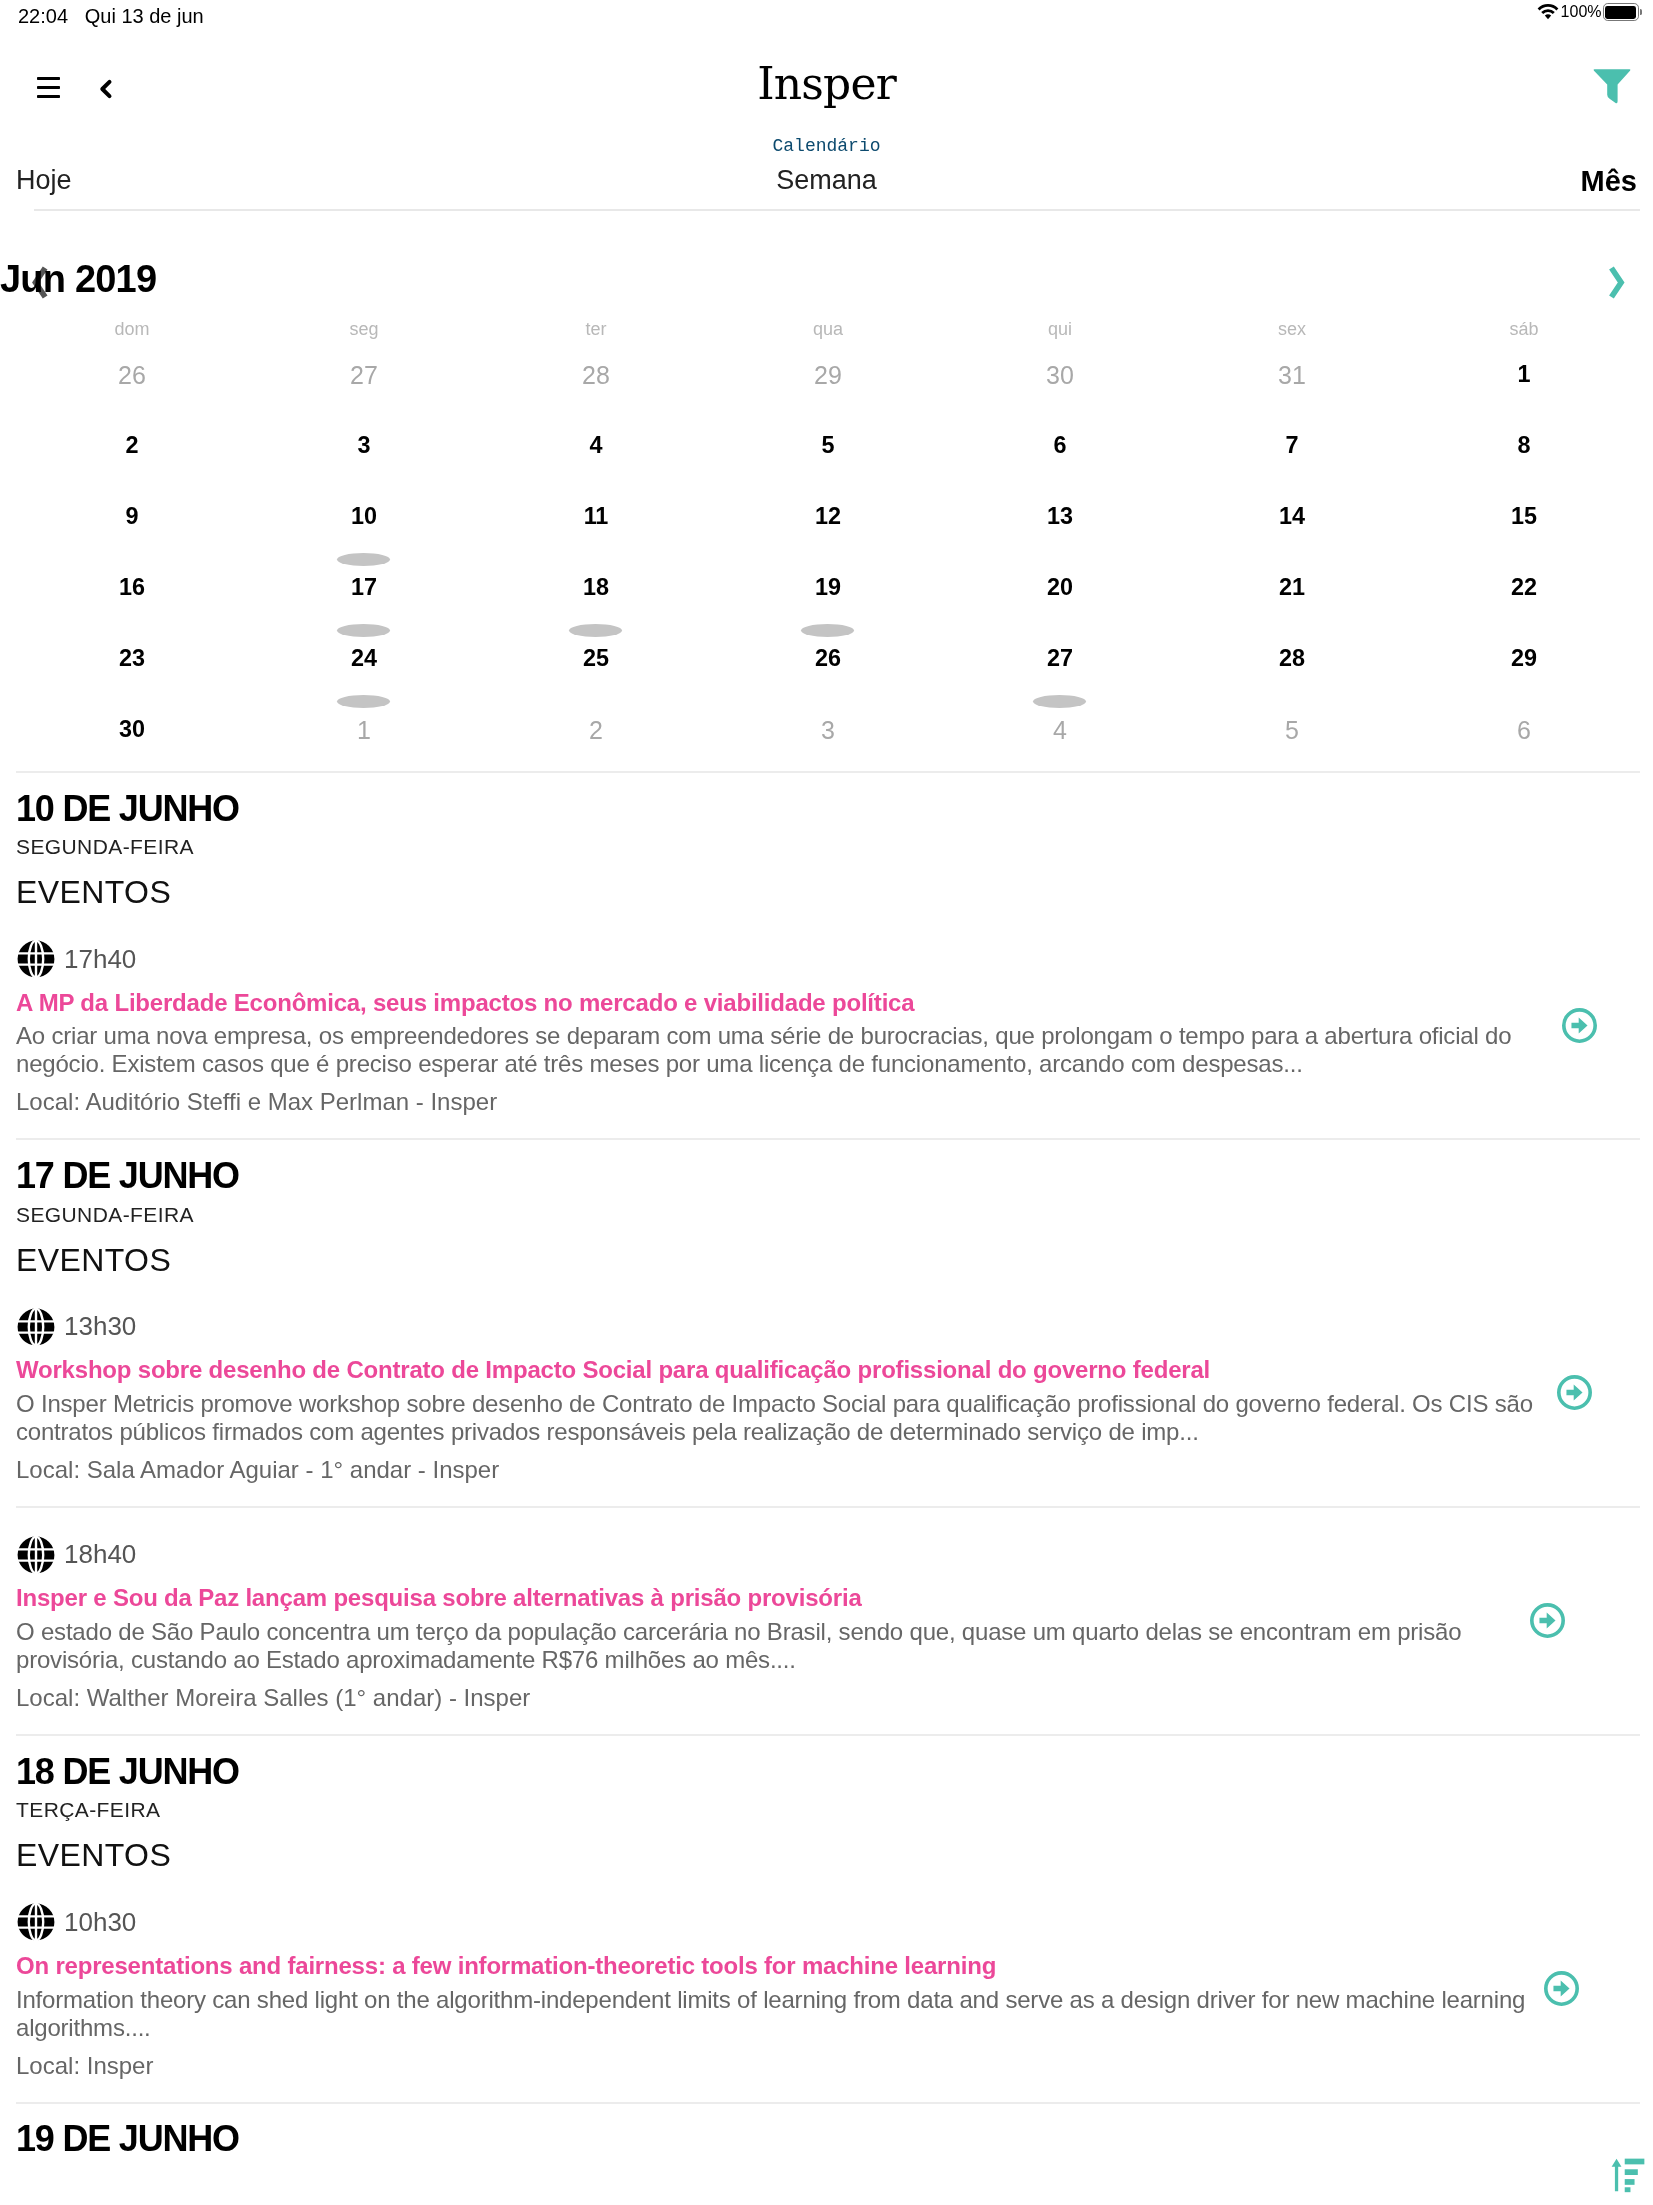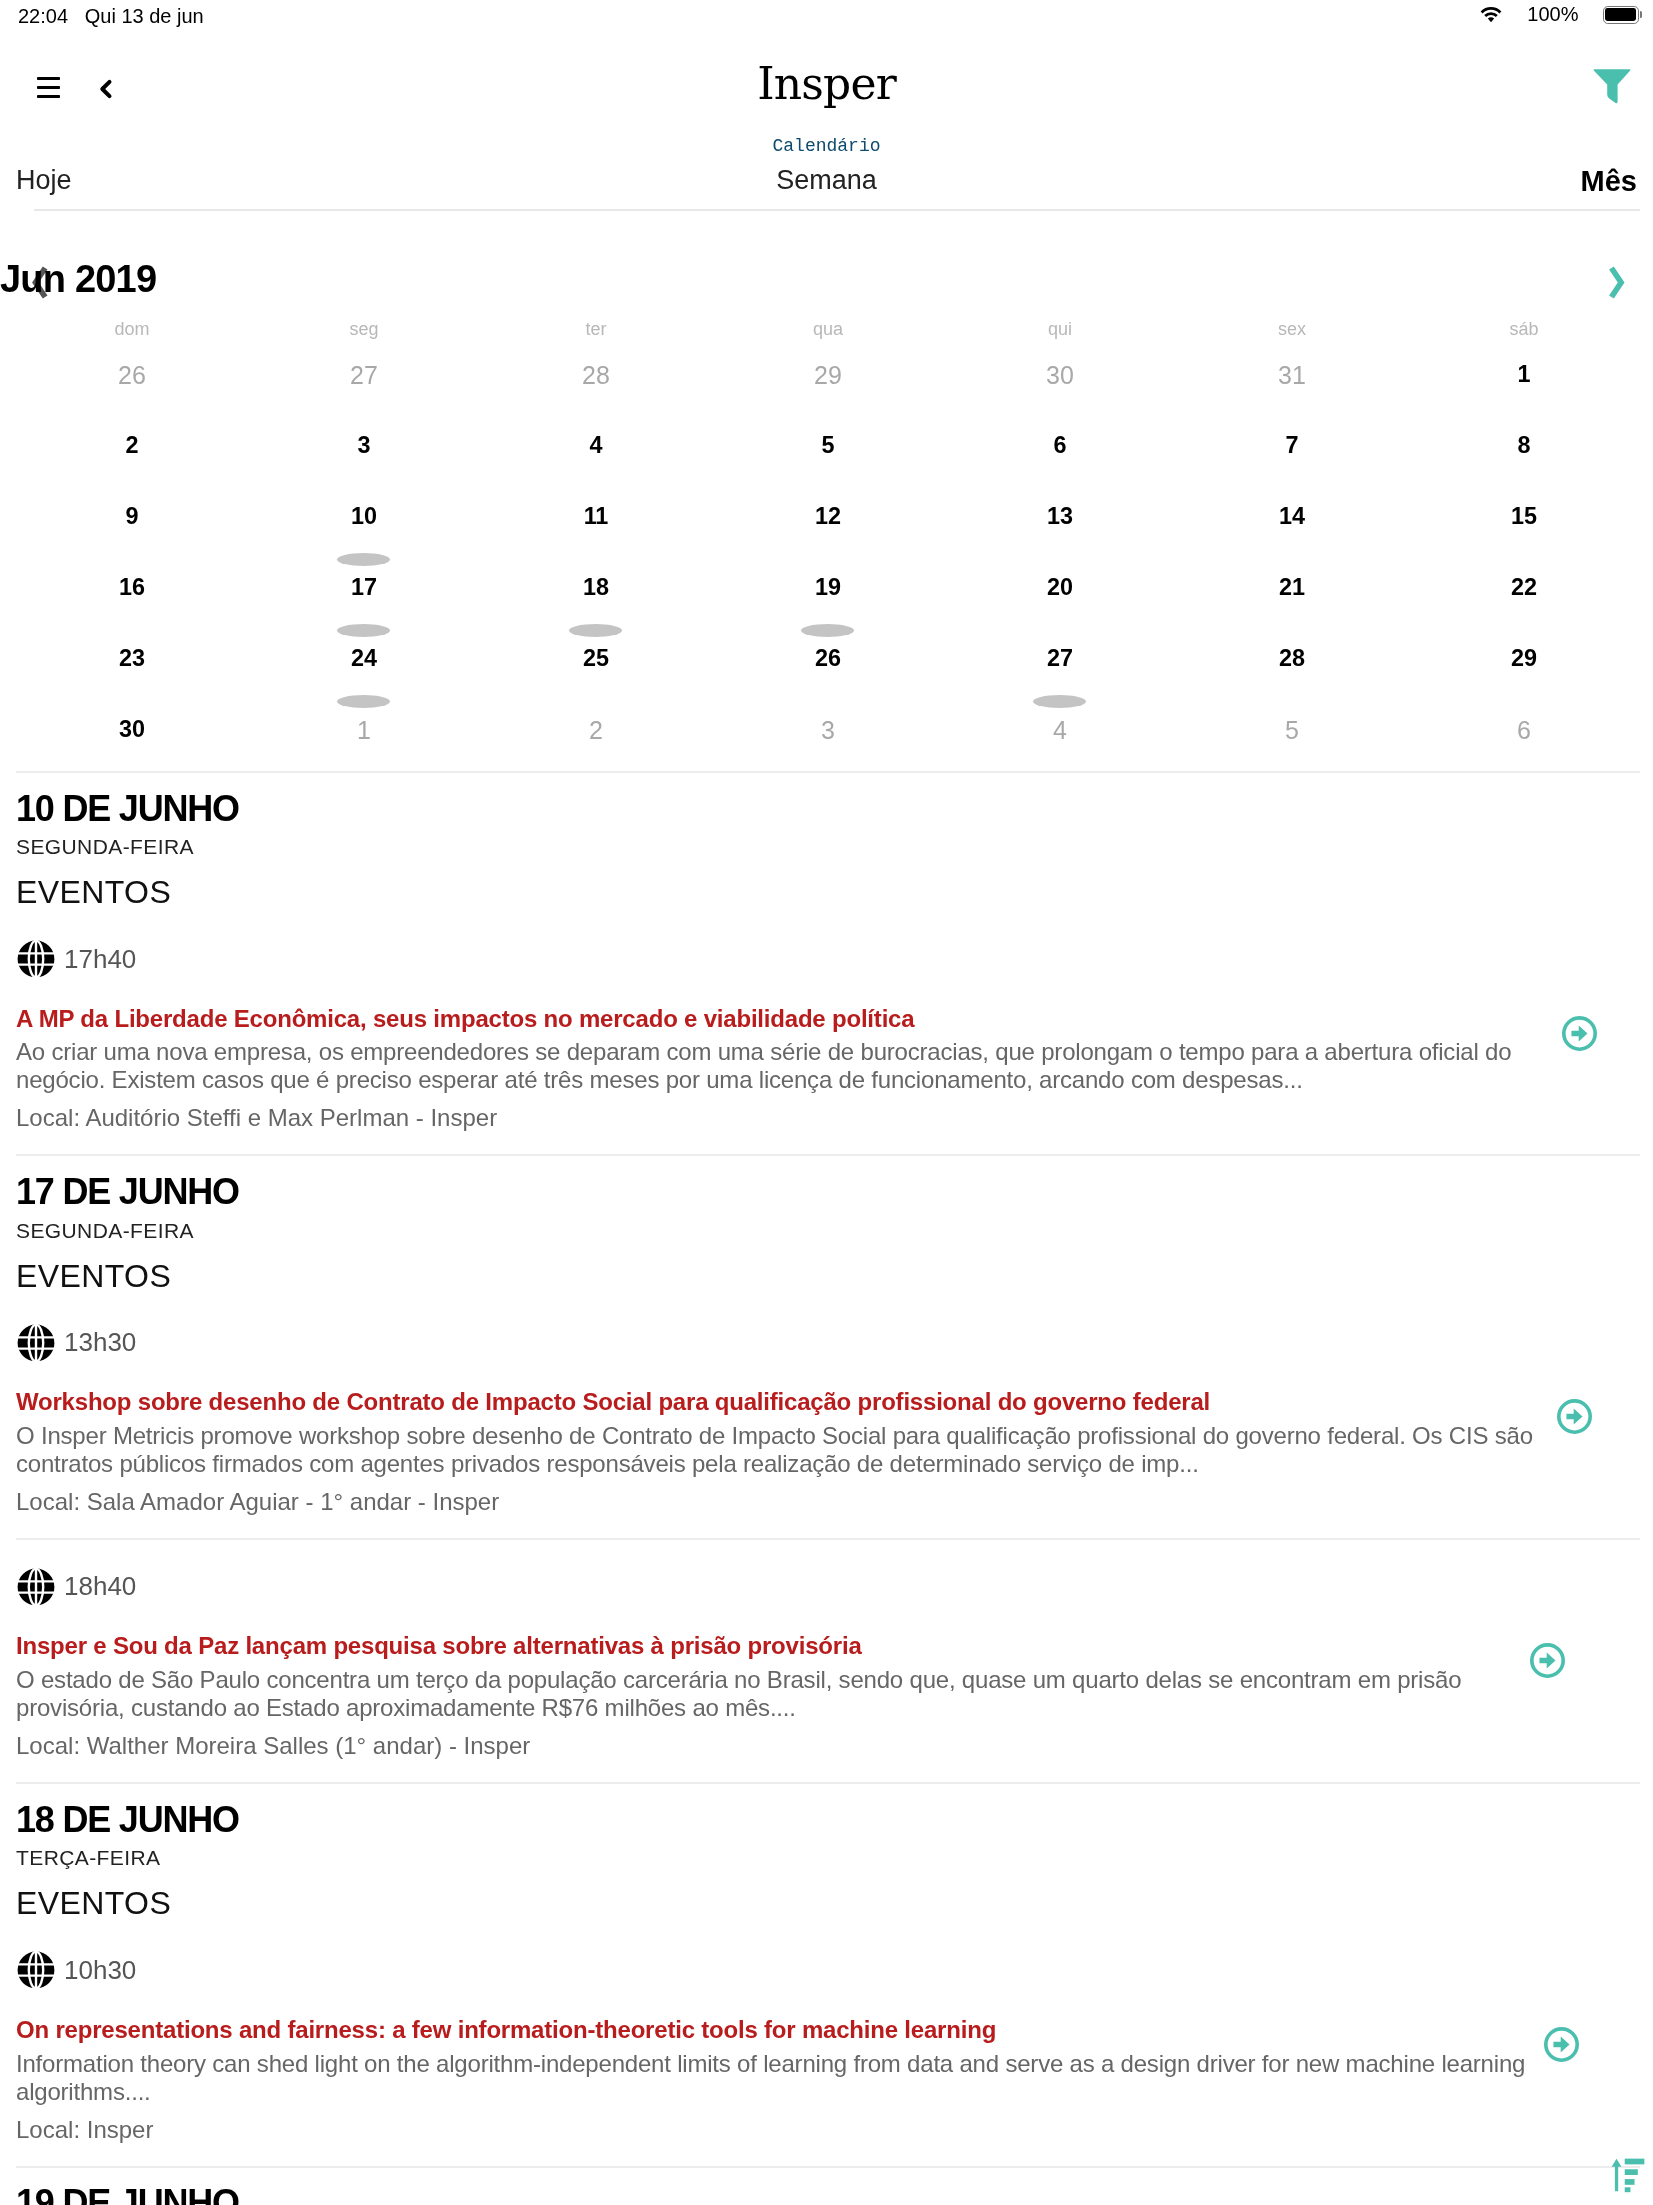--- a/index.html
+++ b/index.html
@@ -3,21 +3,21 @@
 <meta charset="utf-8">
 <style>
   * { box-sizing: border-box; margin: 0; padding: 0; }
   html, body { width: 1653px; height: 2205px; background: #ffffff; overflow: hidden; }
   body { position: relative; font-family: "Liberation Sans", "DejaVu Sans", sans-serif; color: #000; }
 
   .abs { position: absolute; }
 
   
   .status-time { left: 18px; top: 4.8px; font-size: 20px; color: #000; }
-  .status-right { right: 14.5px; top: 3.2px; display: flex; align-items: center; gap: 24px; font-size: 20px; }
+  .status-right { right: 14.5px; top: 3.2px; display: flex; align-items: center; gap: 1px; font-size: 16px; }
   .battery { width: 36px; height: 18px; border: 1.6px solid #777; border-radius: 4.8px; padding: 1.6px; position: relative; }
   .battery .fill { width: 100%; height: 100%; background: #000; border-radius: 2.4px; }
   .battery::after { content: ""; position: absolute; right: -4.8px; top: 4.8px; width: 2.4px; height: 6.5px; background: #777; border-radius: 0 1.6px 1.6px 0; }
 
   
   .hamburger { left: 37px; top: 77px; width: 22.6px; height: 21px; display: flex; flex-direction: column; justify-content: space-between; cursor: pointer; }
   .hamburger span { display: block; height: 3.2px; background: #000; border-radius: 0.8px; }
   .back-chevron { left: 95px; top: 77px; width: 22.6px; height: 24px; cursor: pointer; }
   .logo { left: 0; width: 1653px; top: 58px; text-align: center; font-family: "DejaVu Serif", "Liberation Serif", serif; font-size: 44px; letter-spacing: -0.8px; }
   .filter-icon { left: 1592px; top: 66px; width: 40px; height: 40px; cursor: pointer; }
@@ -46,21 +46,21 @@
   .events-list { left: 16px; top: 771px; width: 1624px; }
   .day-section { border-top: 2.4px solid #ececec; padding-top: 14.5px; }
   .day-title { font-size: 36px; font-weight: bold; letter-spacing: -1.2px; line-height: 42px; }
   .day-weekday { font-size: 21px; color: #222; margin-top: 4.8px; line-height: 26px; letter-spacing: 0.4px; }
   .events-label { font-size: 32px; color: #111; margin-top: 13px; line-height: 39px; letter-spacing: 0.4px; }
   .event { position: relative; padding-top: 27.4px; padding-bottom: 21px; padding-right: 105px; }
   .event + .event { border-top: 2.4px solid #ececec; margin-top: 0; }
   .event-time-row { display: flex; align-items: center; gap: 8px; height: 39px; }
   .globe-icon { width: 40px; height: 40px; }
   .event-time { font-size: 26px; font-weight: normal; color: #555; }
-  .event-title { font-size: 24px; font-weight: bold; color: #b91c1c; margin-top: 24px; line-height: 31px; letter-spacing: -0.2px; }
+  .event-title { font-size: 24px; font-weight: bold; color: #ec4899; margin-top: 8px; line-height: 31px; letter-spacing: -0.2px; }
   .event-desc { font-size: 24px; color: #666; margin-top: 4.8px; line-height: 28px; letter-spacing: -0.2px; }
   .event-local { font-size: 24px; color: #666; margin-top: 8px; line-height: 31px; }
   .event-arrow { position: absolute; width: 37px; height: 37px; top: 50%; margin-top: -18.6px; cursor: pointer; }
 
   .scroll-top-icon { left: 1610px; top: 2157px; width: 36px; height: 36px; cursor: pointer; }
 </style>
 </head>
 <body>
 
 <div class="abs status-time">

